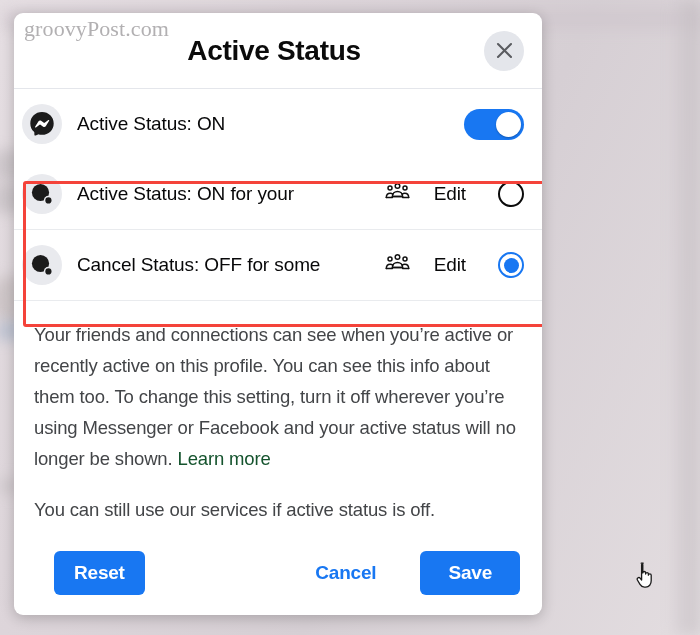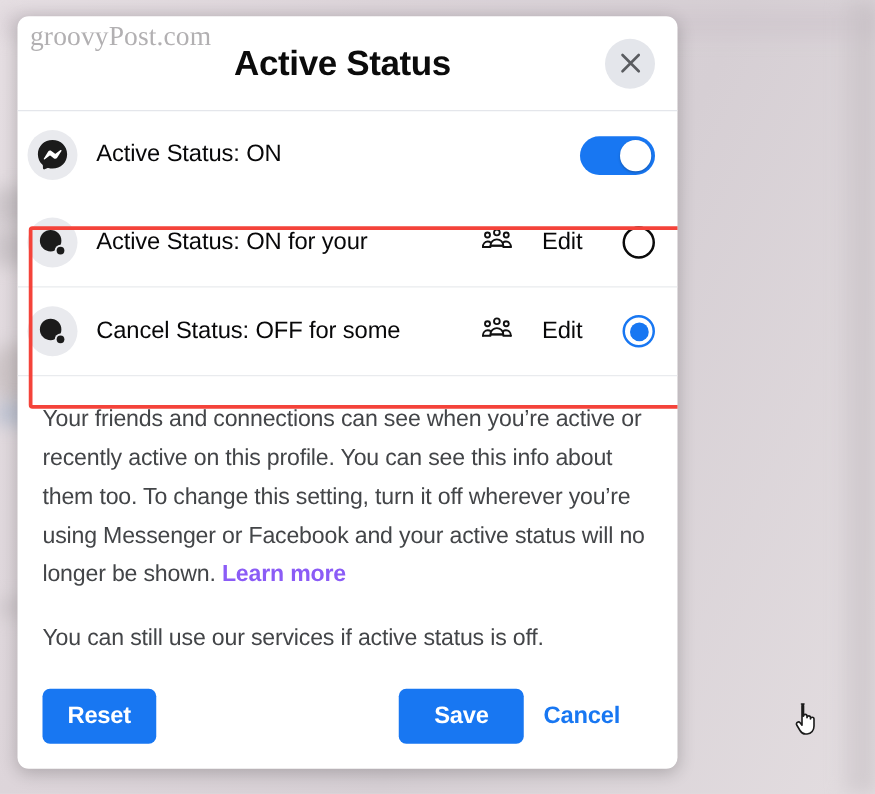--- a/index.html
+++ b/index.html
@@ -208,40 +208,41 @@
   }
   .body-paragraph {
     font-size: 18.5px;
     line-height: 31px;
     color: #434548;
     margin: 0 0 20px 0;
     letter-spacing: -.15px;
   }
   .body-paragraph:last-child { margin-bottom: 12px; }
   .learn-more {
-    color: #8b5cf6;
-    font-weight: bold;
+    color: #14532d;
+    font-weight: normal;
     cursor: pointer;
   }
 
   
   #modal-footer {
     flex: 0 0 auto;
     padding: 14px 22px 20px 20px;
     display: flex;
     align-items: center;
   }
   .btn {
     font-family: "Liberation Sans", sans-serif;
     font-size: 19px;
     font-weight: bold;
     border: none;
     border-radius: 6px;
     cursor: pointer;
     letter-spacing: -.2px;
+    margin-left: 20px;
   }
   #reset-button {
     background: #1877f2;
     color: #fff;
     padding: 11px 20px;
   }
   .footer-spacer { flex: 1 1 auto; }
   #cancel-button {
     background: transparent;
     color: #1877f2;
@@ -364,22 +365,22 @@
   <div id="rows-divider"></div>
 
   <div id="modal-body">
     <p class="body-paragraph"><span>Your friends and connections can see when you’re active or recently active on this profile. You can see this info about them too. To change this setting, turn it off wherever you’re using Messenger or Facebook and your active status will no longer be shown. </span><span class="learn-more">Learn more</span></p>
     <p class="body-paragraph">You can still use our services if active status is off.</p>
   </div>
 
   <div id="modal-footer">
     <button class="btn" id="reset-button">Reset</button>
     <div class="footer-spacer"></div>
+    <button class="btn" id="cancel-button">Cancel</button>
     <button class="btn" id="save-button">Save</button>
-    <button class="btn" id="cancel-button">Cancel</button>
   </div>
 
   <div id="highlight-box"></div>
 </div>
 
 <div id="mouse-cursor">
   <svg width="22" height="28" viewBox="0 0 22 28">
     <path d="M5.2 1.2c.9 0 1.6.7 1.6 1.6v8.1c0-.8.6-1.4 1.4-1.4s1.4.6 1.4 1.4v1.2c0-.8.6-1.4 1.4-1.4s1.4.6 1.4 1.4v1.1c0-.8.6-1.4 1.4-1.4s1.4.6 1.4 1.4v5.6c0 3.4-2.1 6.4-5.5 6.4H8.4c-2.2 0-3.3-1-4.4-2.8l-2.6-4.4c-.5-.8-.2-1.8.6-2.2.7-.4 1.6-.2 2.1.4l1.5 1.9V2.8c0-.9.7-1.6 1.6-1.6z" fill="#ffffff" stroke="#1b1b1b" stroke-width="1.3" stroke-linejoin="round"></path>
   </svg>
 </div>

